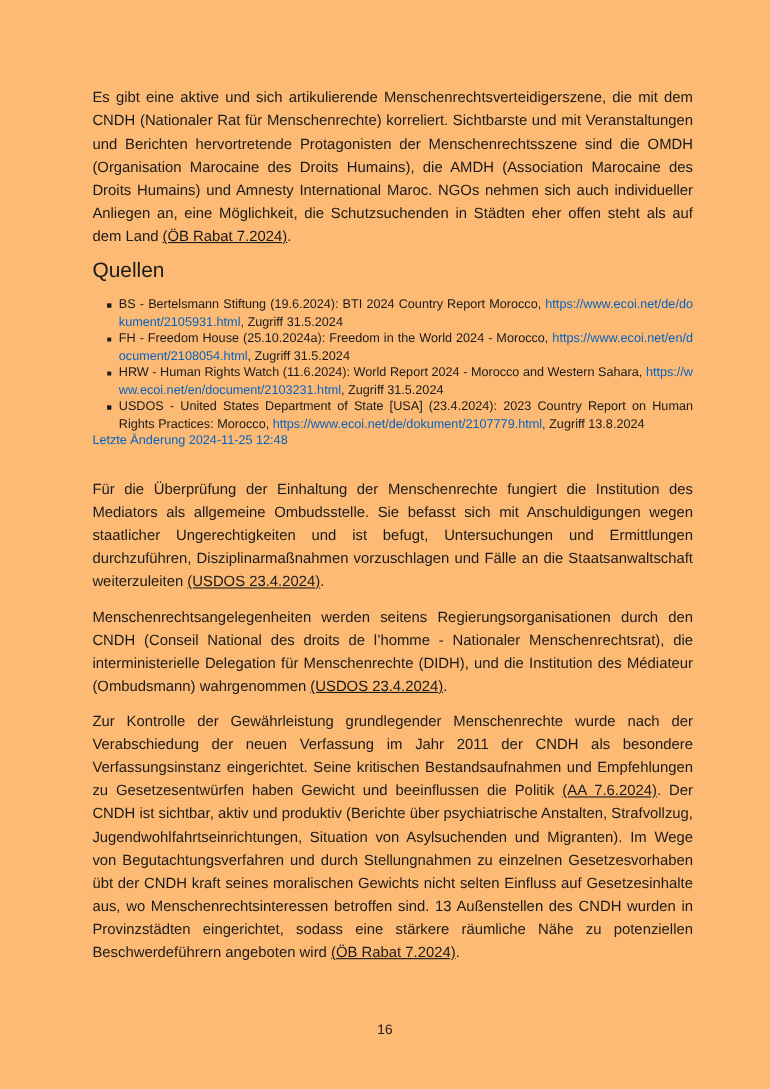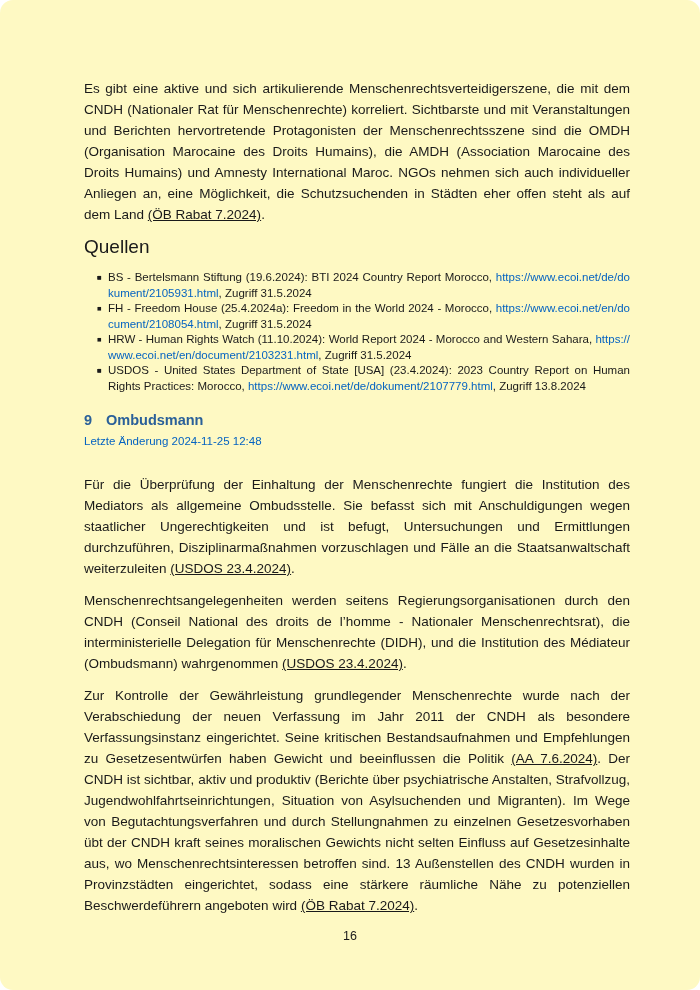--- a/index.html
+++ b/index.html
@@ -8,22 +8,21 @@
     width: 700px;
     height: 990px;
     font-family: "Liberation Sans", sans-serif;
     color: #1a1a1a;
     position: relative;
     overflow: hidden;
   }
   .page {
     position: absolute;
     inset: 0;
-    background: #fef9c3;
-    border-radius: 13px;
+    background: #fdba74;
   }
   .content {
     position: absolute;
     left: 84px;
     top: 78px;
     width: 546px;
   }
   p.body-text {
     font-size: 13.5px;
     line-height: 21px;
@@ -93,27 +92,26 @@
 <div class="page">
   <div class="content">
 
     <p class="body-text"><span>Es gibt eine aktive und sich artikulierende Menschenrechtsverteidigerszene, die mit dem CNDH (Nationaler Rat für Menschenrechte) korreliert. Sichtbarste und mit Veranstaltungen und Berichten hervortretende Protagonisten der Menschenrechtsszene sind die OMDH (Organisation Marocaine des Droits Humains), die AMDH (Association Marocaine des Droits Humains) und Amnesty International Maroc. NGOs nehmen sich auch individueller Anliegen an, eine Möglichkeit, die Schutzsuchenden in Städten eher offen steht als auf dem Land </span><span class="cite">(ÖB Rabat 7.2024)</span><span>.</span></p>
 
     <p class="quellen-heading">Quellen</p>
 
     <ul class="sources">
       <li class="source-item"><span class="bullet">■</span></li>
       <li class="source-item"><span class="bullet">■</span><span>BS - Bertelsmann Stiftung (19.6.2024): BTI 2024 Country Report Morocco, </span><a href="#" class="link">https://www.ecoi.net/de/dokument/2105931.html</a><span>, Zugriff 31.5.2024</span></li>
-      <li class="source-item"><span class="bullet">■</span><span>FH - Freedom House (25.4.2024a): Freedom in the World 2024 - Morocco, </span><a href="#" class="link">https://www.ecoi.net/en/document/2108054.html</a><span>, Zugriff 31.5.2024</span></li>
-      <li class="source-item"><span class="bullet">■</span><span>HRW - Human Rights Watch (11.10.2024): World Report 2024 - Morocco and Western Sahara, </span><a href="#" class="link">https://www.ecoi.net/en/document/2103231.html</a><span>, Zugriff 31.5.2024</span></li>
+      <li class="source-item"><span class="bullet">■</span><span>FH - Freedom House (25.10.2024a): Freedom in the World 2024 - Morocco, </span><a href="#" class="link">https://www.ecoi.net/en/document/2108054.html</a><span>, Zugriff 31.5.2024</span></li>
+      <li class="source-item"><span class="bullet">■</span><span>HRW - Human Rights Watch (11.6.2024): World Report 2024 - Morocco and Western Sahara, </span><a href="#" class="link">https://www.ecoi.net/en/document/2103231.html</a><span>, Zugriff 31.5.2024</span></li>
       <li class="source-item"><span class="bullet">■</span></li>
       <li class="source-item"><span class="bullet">■</span><span>USDOS - United States Department of State [USA] (23.4.2024): 2023 Country Report on Human Rights Practices: Morocco, </span><a href="#" class="link">https://www.ecoi.net/de/dokument/2107779.html</a><span>, Zugriff 13.8.2024</span></li>
     </ul>
 
-    <h2 class="section-heading"><span class="sec-num">9</span><span>Ombudsmann</span></h2>
 
     <p class="meta-line">Letzte Änderung 2024-11-25 12:48</p>
 
     <p class="body-text"><span>Für die Überprüfung der Einhaltung der Menschenrechte fungiert die Institution des Mediators als allgemeine Ombudsstelle. Sie befasst sich mit Anschuldigungen wegen staatlicher Ungerechtigkeiten und ist befugt, Untersuchungen und Ermittlungen durchzuführen, Disziplinarmaßnahmen vorzuschlagen und Fälle an die Staatsanwaltschaft weiterzuleiten </span><span class="cite">(USDOS 23.4.2024)</span><span>.</span></p>
 
     <p class="body-text"><span>Menschenrechtsangelegenheiten werden seitens Regierungsorganisationen durch den CNDH (Conseil National des droits de l’homme - Nationaler Menschenrechtsrat), die interministerielle Delegation für Menschenrechte (DIDH), und die Institution des Médiateur (Ombudsmann) wahrgenommen </span><span class="cite">(USDOS 23.4.2024)</span><span>.</span></p>
 
     <p class="body-text"><span>Zur Kontrolle der Gewährleistung grundlegender Menschenrechte wurde nach der Verabschiedung der neuen Verfassung im Jahr 2011 der CNDH als besondere Verfassungsinstanz eingerichtet. Seine kritischen Bestandsaufnahmen und Empfehlungen zu Gesetzesentwürfen haben Gewicht und beeinflussen die Politik </span><span class="cite">(AA 7.6.2024)</span><span>. Der CNDH ist sichtbar, aktiv und produktiv (Berichte über psychiatrische Anstalten, Strafvollzug, Jugendwohlfahrtseinrichtungen, Situation von Asylsuchenden und Migranten). Im Wege von Begutachtungsverfahren und durch Stellungnahmen zu einzelnen Gesetzesvorhaben übt der CNDH kraft seines moralischen Gewichts nicht selten Einfluss auf Gesetzesinhalte aus, wo Menschenrechtsinteressen betroffen sind. 13 Außenstellen des CNDH wurden in Provinzstädten eingerichtet, sodass eine stärkere räumliche Nähe zu potenziellen Beschwerdeführern angeboten wird </span><span class="cite">(ÖB Rabat 7.2024)</span><span>.</span></p>
 
   </div>

